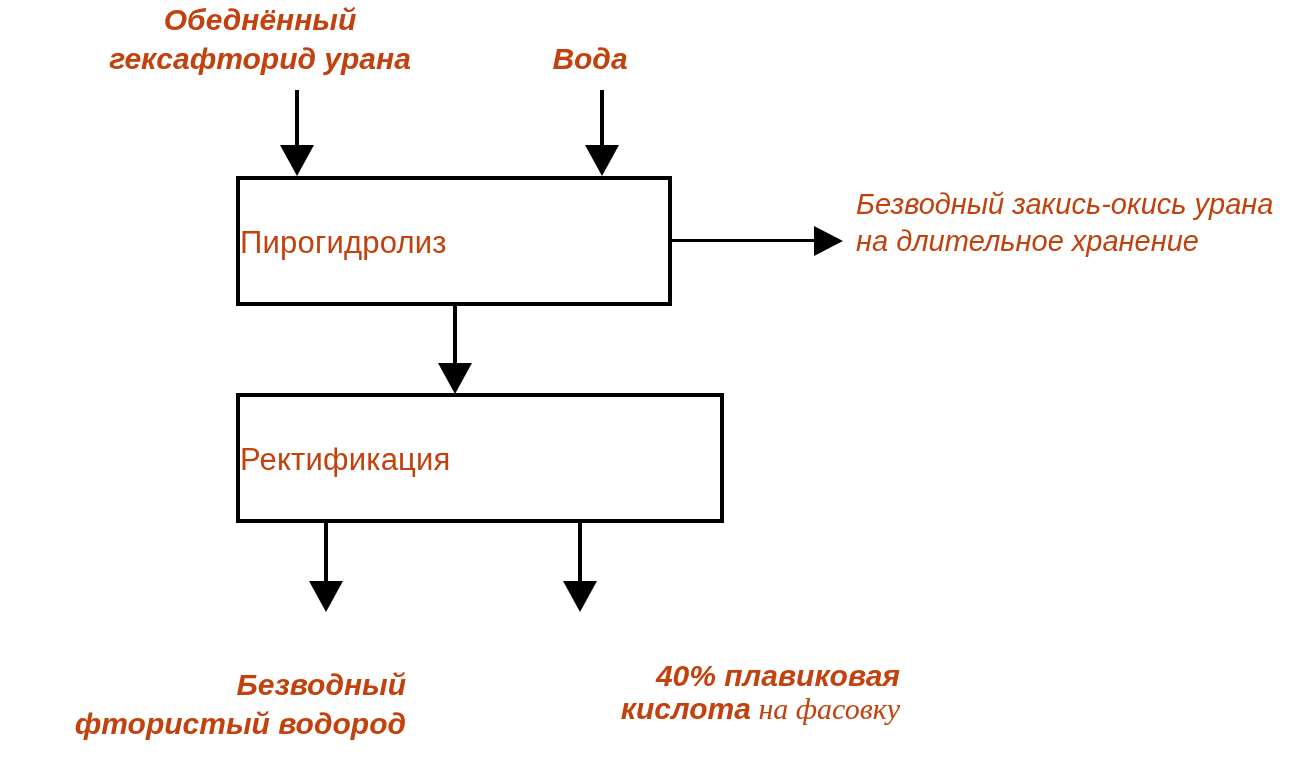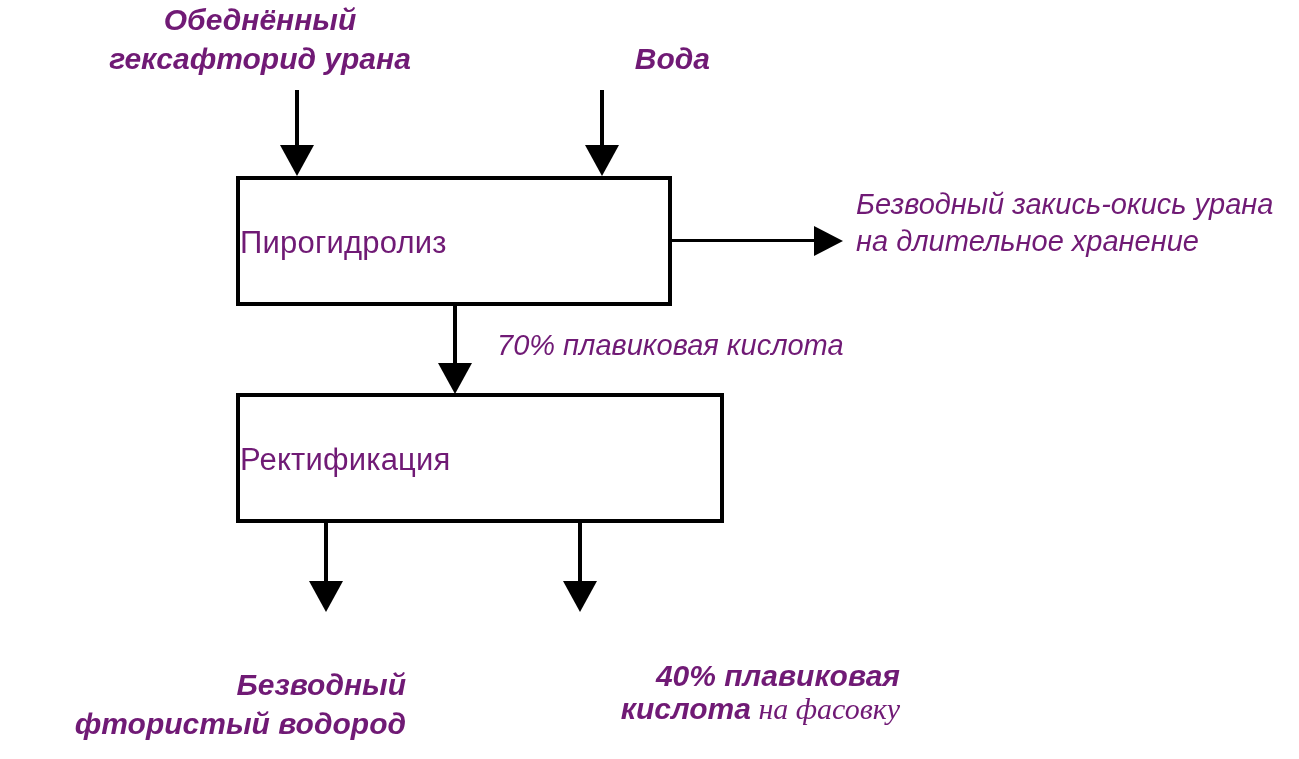--- a/index.html
+++ b/index.html
@@ -8,21 +8,21 @@
     padding: 0;
     background: #ffffff;
   }
   #canvas {
     position: relative;
     width: 1299px;
     height: 759px;
     background: #ffffff;
     overflow: hidden;
     font-family: "Liberation Sans", "DejaVu Sans", sans-serif;
-    color: #701a75;
+    color: #c2410c;
   }
 
   
   .proc-box {
     position: absolute;
     box-sizing: border-box;
     border: 4px solid #000000;
     background: #ffffff;
     display: flex;
     align-items: center;
@@ -81,21 +81,21 @@
   .lbl.normal { font-weight: 400; }
 
   #lbl-duf6 {
     left: 0px; top: 0px; width: 520px;
     text-align: center;
     font-size: 30px;
     line-height: 39px;
   }
   #lbl-water {
     left: 470px; top: 39px; width: 240px;
-    text-align: right;
+    text-align: center;
     font-size: 30px;
     line-height: 39px;
   }
   #lbl-oxide {
     left: 856px; top: 186px; width: 440px;
     text-align: left;
     font-size: 29px;
     line-height: 37px;
   }
   #lbl-hf70 {
@@ -140,21 +140,20 @@
   </div>
 
   <div class="hline" style="left:672px; top:239px; width:147px;"></div>
   <div class="arrow-right" style="left:814px; top:226px;"></div>
 
   <div class="lbl normal" id="lbl-oxide">Безводный закись-окись урана на длительное хранение</div>
 
   <div class="vline" style="left:453px; top:306px; height:62px;"></div>
   <div class="arrow-down" style="left:438px; top:363px;"></div>
 
-  <div class="lbl normal" id="lbl-hf70">70% плавиковая кислота</div>
 
   <div class="proc-box" id="box-rect">
     <span class="proc-label">Ректификация</span>
   </div>
 
   <div class="vline" style="left:324px; top:523px; height:63px;"></div>
   <div class="arrow-down" style="left:309px; top:581px;"></div>
 
   <div class="vline" style="left:578px; top:523px; height:63px;"></div>
   <div class="arrow-down" style="left:563px; top:581px;"></div>

